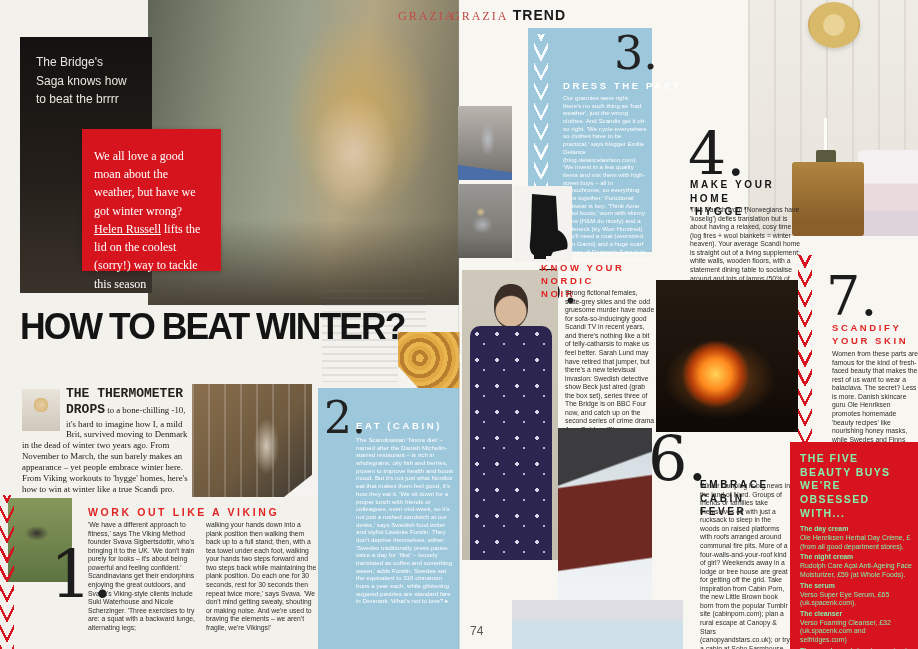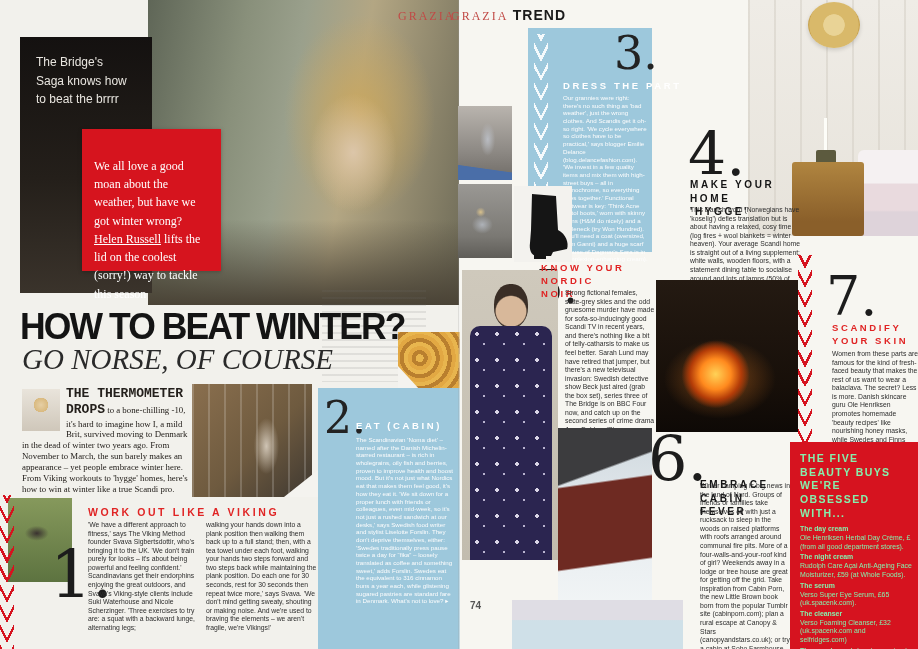--- a/index.html
+++ b/index.html
@@ -14,21 +14,21 @@
   #hero{left:148px;top:0;width:311px;height:305px;
     background:
       linear-gradient(0deg,#4a4336 0%,rgba(74,67,54,0) 28%),
       radial-gradient(ellipse 62px 84px at 66% 50%,#dcc6a9 0%,rgba(220,198,169,0) 70%),
       radial-gradient(ellipse 105px 140px at 68% 38%,#c9a75f 0%,rgba(201,167,95,0) 72%),
       linear-gradient(100deg,#5f6657 0%,#89907b 28%,#9aa08c 44%,#b3a683 62%,#6e6b58 100%);}
   #caption-box{left:20px;top:37px;width:132px;height:256px;
     background:linear-gradient(180deg,#141110 0%,#241f1a 55%,#3a332b 100%);}
   #caption-box .cap{margin:16px 0 0 16px;width:100px;color:#e9e6e0;font-size:12px;line-height:1.55;white-space:pre-line;}
   #standfirst{left:82px;top:129px;width:139px;height:142px;background:#d6141e;box-shadow:0 1px 4px rgba(0,0,0,.25);}
-  #standfirst .tx{margin:28px 12px;color:#fff;font-family:"Liberation Serif",serif;font-size:12px;line-height:1.52;}
+  #standfirst .tx{margin:18px 12px;color:#fff;font-family:"Liberation Serif",serif;font-size:12px;line-height:1.52;}
   #standfirst .lnk{text-decoration:underline;}
 
   #author-photo{float:left;width:38px;height:42px;margin:3px 6px 2px 0;
     background:radial-gradient(circle 12px at 50% 38%,#e6cfa5 0%,#d9b97e 60%,rgba(0,0,0,0) 62%),
       linear-gradient(180deg,#e9e4db 0%,#cfc7ba 100%);}
   #gym-photo{left:192px;top:384px;width:120px;height:113px;
     background:
       radial-gradient(ellipse 18px 40px at 62% 55%,#cfc4b4 0%,rgba(207,196,180,0) 70%),
       repeating-linear-gradient(90deg,rgba(255,255,255,.18) 0 2px,rgba(0,0,0,0) 2px 16px),
       linear-gradient(135deg,#8a6f4e 0%,#6e5a3f 55%,#3e3831 100%);}
@@ -139,21 +139,21 @@
   #num7{left:826px;top:270px;font-size:54px;line-height:1;}
   #skin-title{left:832px;top:322px;font-size:9.5px;width:84px;}
   #skin-body{left:832px;top:350px;width:86px;}
 
   #beauty{left:790px;top:442px;width:128px;height:236px;background:#d6131f;color:#86efac;}
   #beauty .inner{margin:10px 6px 0 10px;}
   #beauty .bt{font-weight:bold;font-size:10.5px;letter-spacing:1.4px;line-height:1.3;margin-bottom:5px;}
   #beauty .lbl{font-weight:bold;font-size:6.9px;line-height:1.3;}
   #beauty .itx{font-size:6.9px;line-height:1.25;margin-bottom:2px;}
 
-  #pageno{left:470px;top:600px;font-size:10px;color:#555;font-weight:bold;}
+  #pageno{left:470px;top:624px;font-size:12px;color:#555;}
 
   .zig{display:flex;}
   .zig div{width:7px;height:100%;}
   .zr1{background:repeating-linear-gradient(63deg,#d6131f 0 2.4px,rgba(0,0,0,0) 2.4px 9px);}
   .zr2{background:repeating-linear-gradient(-63deg,#d6131f 0 2.4px,rgba(0,0,0,0) 2.4px 9px);}
   .zw1{background:repeating-linear-gradient(63deg,rgba(255,255,255,.9) 0 2.4px,rgba(0,0,0,0) 2.4px 9px);}
   .zw2{background:repeating-linear-gradient(-63deg,rgba(255,255,255,.9) 0 2.4px,rgba(0,0,0,0) 2.4px 9px);}
   #zig-left{left:0;top:495px;width:14px;height:154px;}
   #zig-box3{left:534px;top:34px;width:14px;height:212px;}
   #zig-right{left:798px;top:255px;width:14px;height:198px;}
@@ -179,21 +179,20 @@
   </div>
 
   <div class="abs" id="hdr-left">
     <span class="mag">GRAZIA</span>
     
   </div>
 
   <div class="abs ghost" id="ghost1"></div>
 
   <div class="abs" id="headline">HOW TO BEAT WINTER?</div>
-  <div class="abs" id="subheadline">GO NORSE, OF COURSE</div>
 
   <div class="abs" id="intro">
     <div id="author-photo"></div>
     <span class="lead">THE THERMOMETER DROPS</span><span> to a bone-chilling -10, it's hard to imagine how I, a mild Brit, survived moving to Denmark in the dead of winter two years ago. From November to March, the sun barely makes an appearance – yet people embrace winter here. From Viking workouts to 'hygge' homes, here's how to win at winter like a true Scandi pro.</span>
   </div>
 
   <div class="abs photo" id="gym-photo"></div>
   <div class="abs wedge" id="wedge-gym"></div>
   <div class="abs photo" id="workout-photo"></div>
 

